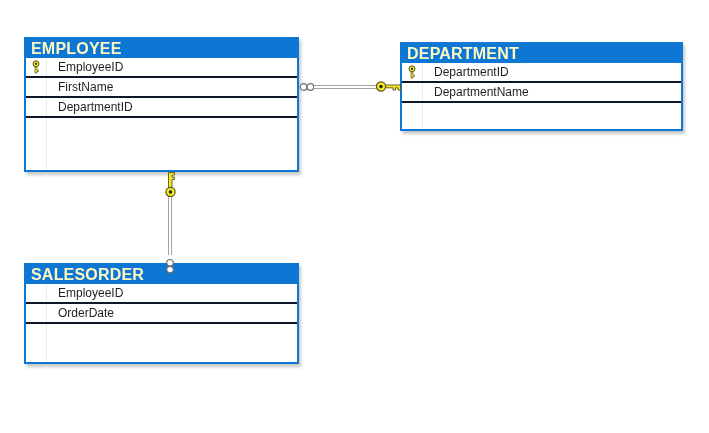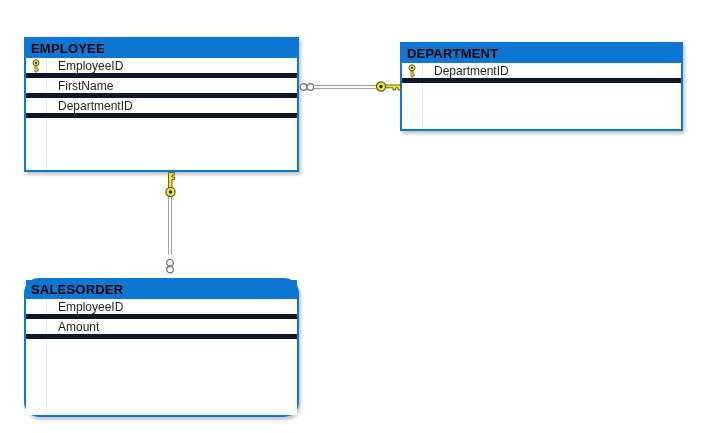--- a/index.html
+++ b/index.html
@@ -14,45 +14,45 @@
   
   .table-card {
     position: absolute;
     background: #fff;
     border: 2px solid var(--table-border, #0d77d3);
     box-shadow: 2px 3px 3px rgba(0,0,0,0.22);
     box-sizing: border-box;
   }
   .card-employee   { left: 24px;  top: 37px;  width: 275px; height: 135px; }
   .card-department { left: 400px; top: 42px;  width: 283px; height: 89px;  }
-  .card-salesorder { left: 24px;  top: 278px; width: 275px; height: 139px; border-radius: 15px; }
+  .card-salesorder { left: 24px;  top: 263px; width: 275px; height: 101px; }
 
   .card-header {
     background: var(--table-header, #0d77d3);
-    color: #000000;
-    font-size: 13px; font-weight: bold;
+    color: #fef9c3;
+    font-size: 16px; font-weight: bold;
     height: 19px; line-height: 19px;
     padding-left: 5px;
     letter-spacing: 0.2px;
     user-select: none;
   }
   .card-body {
     position: absolute; left: 0; right: 0; top: 19px; bottom: 0;
     background: #fff;
   }
   
   .card-body::before {
     content: ""; position: absolute;
     left: 20px; top: 0; bottom: 0; width: 1px;
     background: #ececec;
   }
   .row {
     display: flex; align-items: center;
     height: 20px; box-sizing: border-box;
-    border-bottom: 5px solid #0f172a;
+    border-bottom: 2px solid #0f172a;
     position: relative;
   }
   .key-cell {
     width: 20px; flex: 0 0 20px; height: 100%;
     display: flex; align-items: center; justify-content: center;
   }
   .col-label {
     padding-left: 12px;
     font-size: 12px; color: #1f1f1f;
     white-space: nowrap;
@@ -119,35 +119,39 @@
         <div class="row">
           <span class="key-cell">
             <svg width="10" height="14" viewBox="0 0 10 14">
               <path d="M4 6.8 V13 H6 V11.5 H7.3 V10 H6 V6.8 Z" fill="#f2ea1f" stroke="#5a5420" stroke-width="0.7"></path>
               <circle cx="5" cy="3.8" r="3" fill="#f2ea1f" stroke="#5a5420" stroke-width="1"></circle>
               <circle cx="5" cy="3.8" r="1.1" fill="#1d1d1d"></circle>
             </svg>
           </span>
           <span class="col-label">DepartmentID</span>
         </div>
+        <div class="row">
+          <span class="key-cell"></span>
+          <span class="col-label">DepartmentName</span>
+        </div>
       </div>
   </div>
 
   <div class="table-card card-salesorder">
     <div class="card-header">
       <span>SALESORDER</span>
     </div>
     <div class="card-body">
         <div class="row">
           <span class="key-cell"></span>
           <span class="col-label">EmployeeID</span>
         </div>
         <div class="row">
           <span class="key-cell"></span>
-          <span class="col-label">Amount</span>
+          <span class="col-label">OrderDate</span>
         </div>
       </div>
   </div>
 
   <div class="conn">
     <svg class="glyph inf-h" width="16" height="10" viewBox="0 0 16 10">
       <circle cx="4.6" cy="5" r="3.3" fill="#fff" stroke="#6e6e6e" stroke-width="1.2"></circle>
       <circle cx="11.4" cy="5" r="3.3" fill="#fff" stroke="#6e6e6e" stroke-width="1.2"></circle>
     </svg>
     <div class="h-line"></div>

